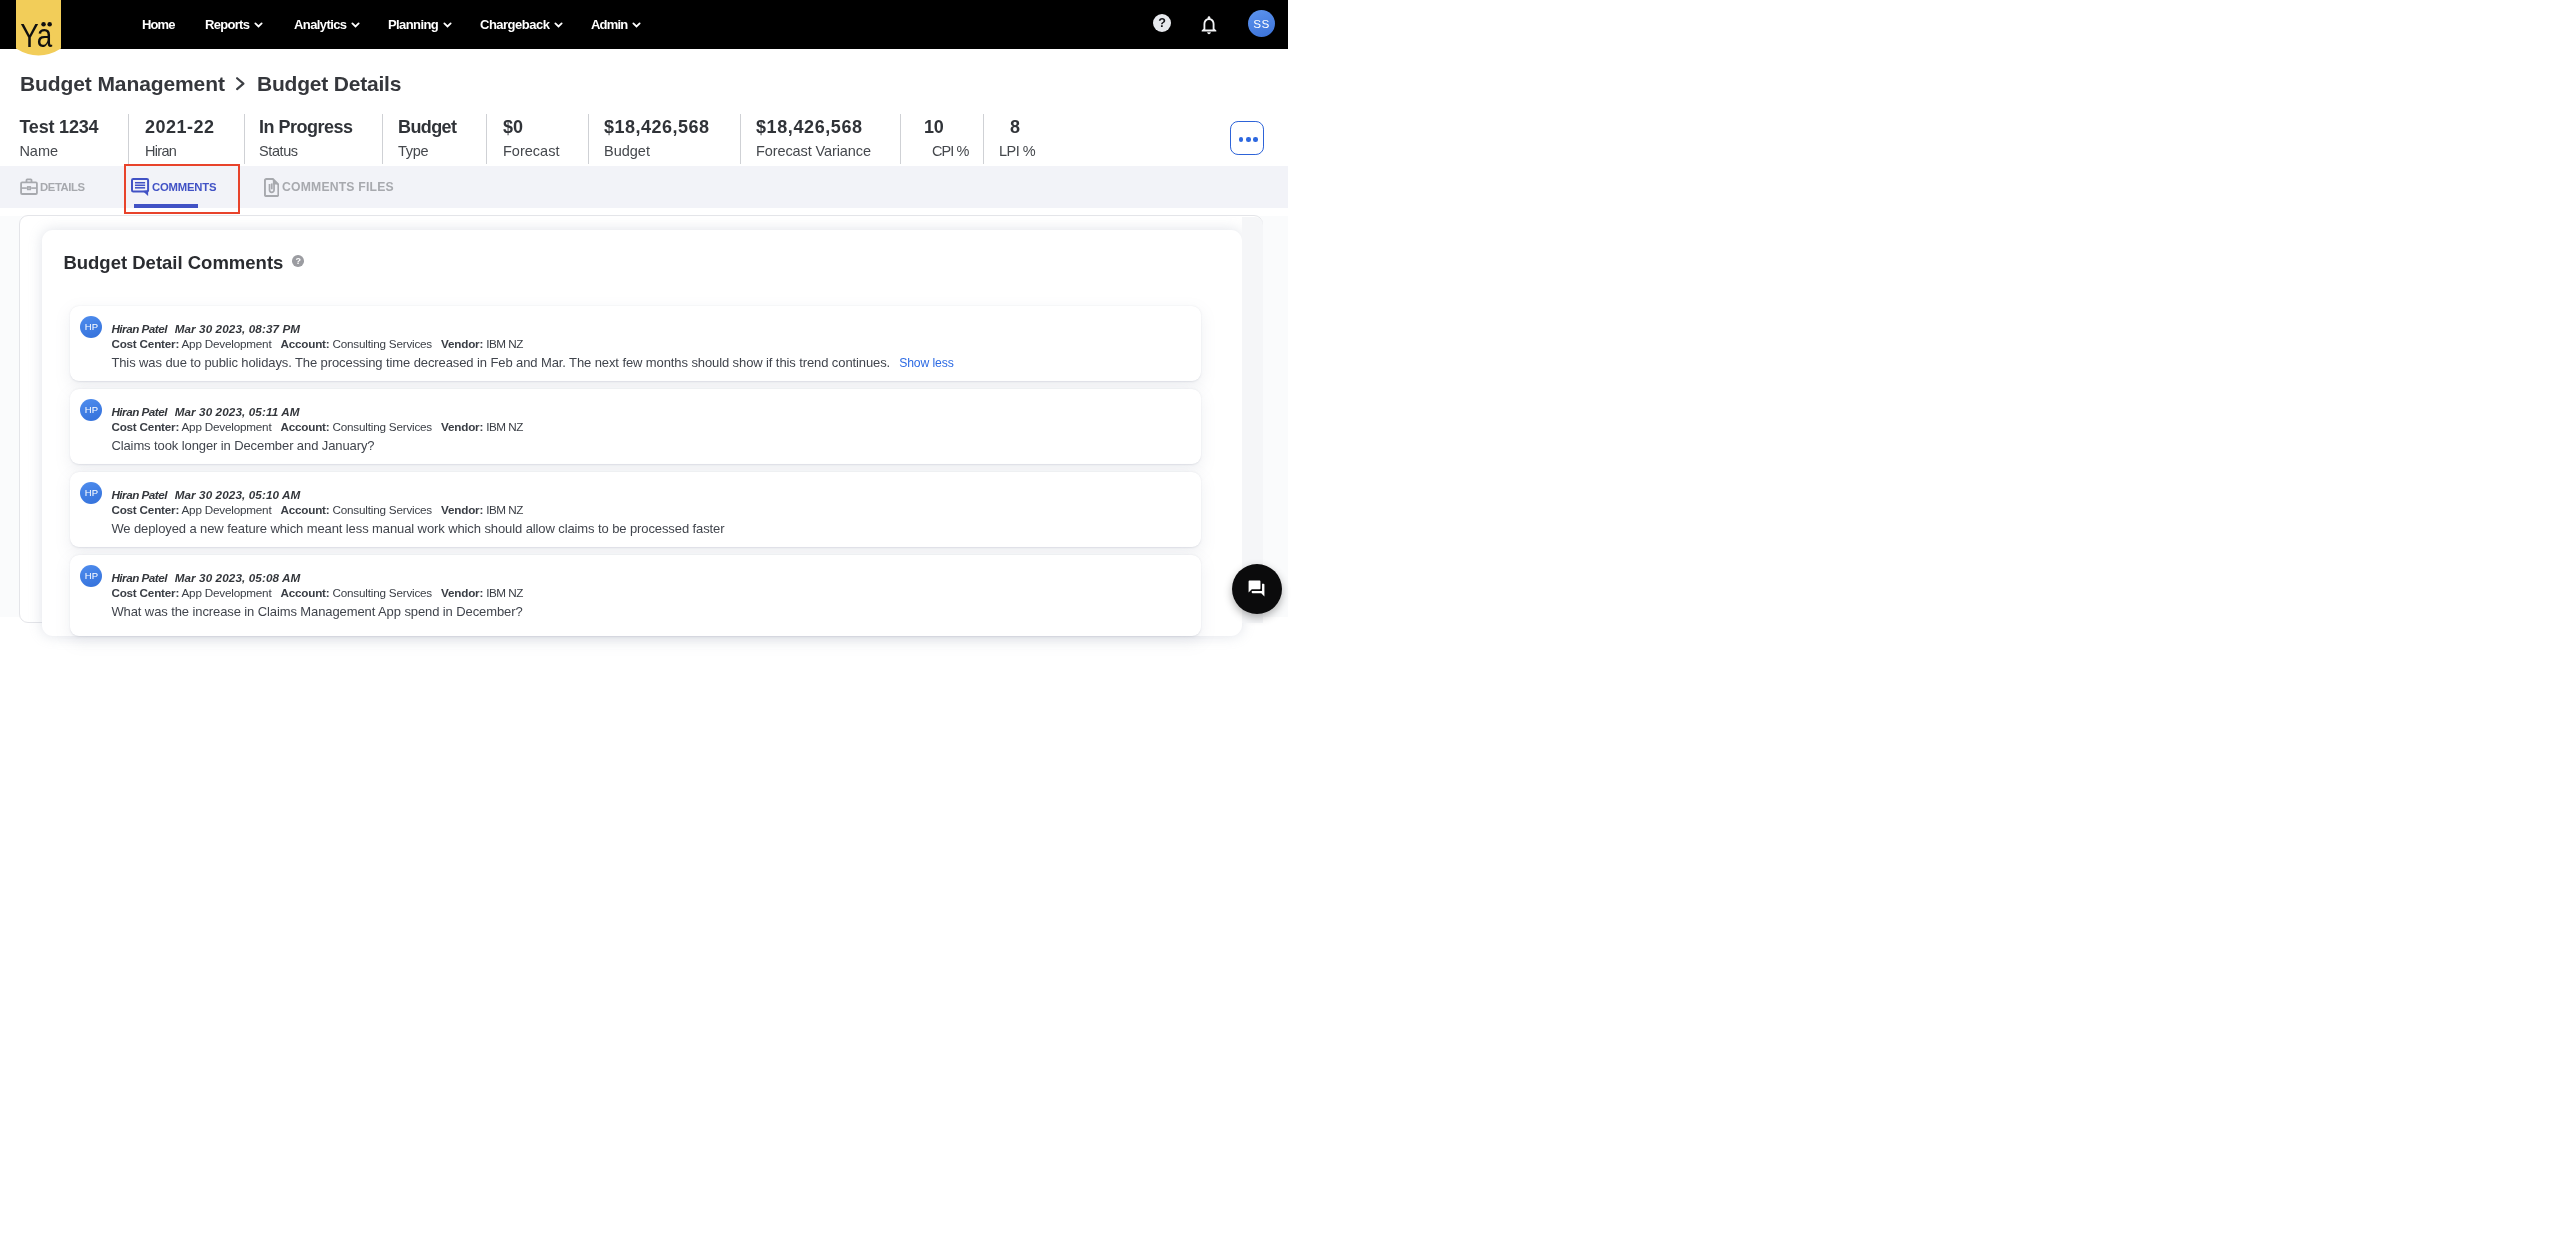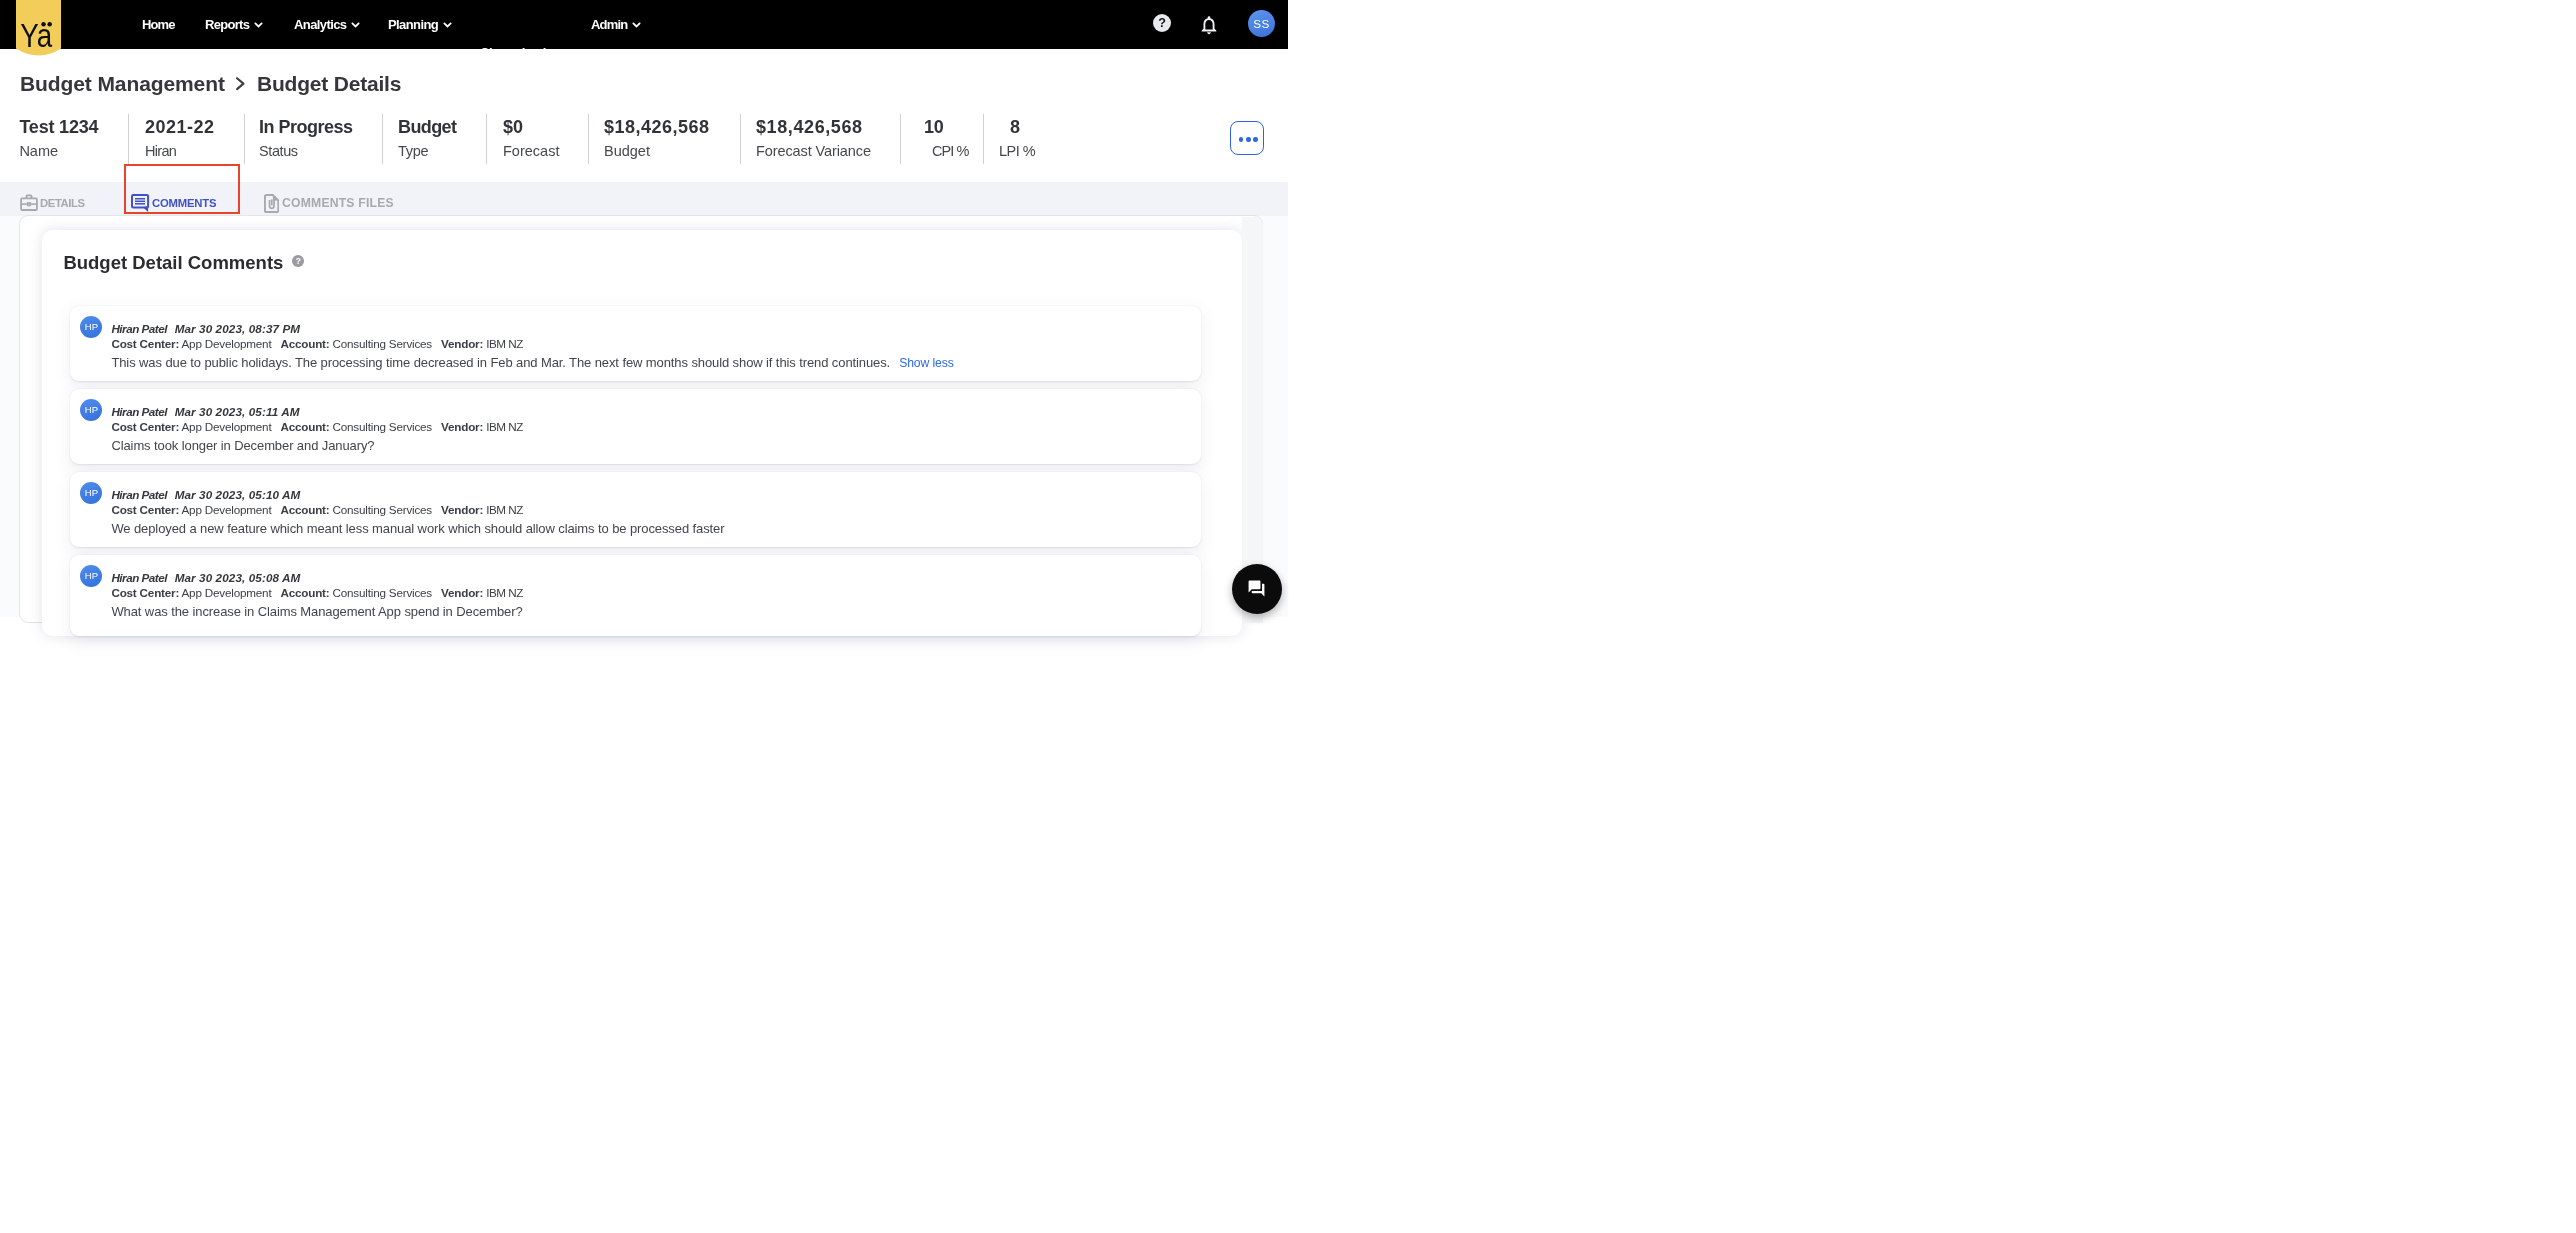--- a/index.html
+++ b/index.html
@@ -30,21 +30,21 @@
     white-space:nowrap; }
   .slab { position:absolute; top:143px; font-size:14.5px; font-weight:400; color:#45484d;
     white-space:nowrap; }
   .sdiv { position:absolute; top:114px; width:0.9px; height:50px; background:#cfd1d5; }
   .dotsbtn { position:absolute; left:1230px; top:121px; width:34px; height:34px;
     border:1.4px solid #2d63d8; border-radius:8.1px; background:#fff; }
   .dotsbtn i { position:absolute; top:15px; width:4.5px; height:4.5px; border-radius:50%;
     background:#2d68e0; }
 
   
-  .tabbar { position:absolute; left:0; top:182px; width:1288px; height:42px; background:#f2f3f8;padding-left:20px; }
+  .tabbar { position:absolute; left:0; top:166px; width:1288px; height:42px; background:#f2f3f8;padding-left:20px; }
   .tabtxt { position:absolute; top:0; height:42px; line-height:42px; font-weight:700;
     white-space:nowrap; }
   .gray { color:#a7a9ae; }
   .blue { color:#4152c5; }
   .tabline { position:absolute; left:134px; top:38px; width:64px; height:3.6px; background:#4152c5; }
   .redbox { position:absolute; left:124px; top:164px; width:116px; height:50px;
     border:2.7px solid #e8432b; z-index:20; }
 
   
   .outercard { position:absolute; left:19.4px; top:215px; width:1244px; height:408px;
@@ -102,21 +102,21 @@
     <svg width="9" height="6.3" viewBox="0 0 10 7">
       <path d="M1.5,1.5 L5,5 L8.5,1.5" fill="none" stroke="#fff" stroke-width="2" stroke-linecap="round"></path>
     </svg>
   </div>
 <div class="navlink" style="left:388px; letter-spacing:-0.6px;">
     <span>Planning</span>
     <svg width="9" height="6.3" viewBox="0 0 10 7">
       <path d="M1.5,1.5 L5,5 L8.5,1.5" fill="none" stroke="#fff" stroke-width="2" stroke-linecap="round"></path>
     </svg>
   </div>
-<div class="navlink" style="left:480px; letter-spacing:-0.5px;margin-top:28px;">
+<div class="navlink" style="left:480px; letter-spacing:-0.5px;">
     <span>Chargeback</span>
     <svg width="9" height="6.3" viewBox="0 0 10 7">
       <path d="M1.5,1.5 L5,5 L8.5,1.5" fill="none" stroke="#fff" stroke-width="2" stroke-linecap="round"></path>
     </svg>
   </div>
 <div class="navlink" style="left:591px; letter-spacing:-0.8px;">
     <span>Admin</span>
     <svg width="9" height="6.3" viewBox="0 0 10 7">
       <path d="M1.5,1.5 L5,5 L8.5,1.5" fill="none" stroke="#fff" stroke-width="2" stroke-linecap="round"></path>
     </svg>

